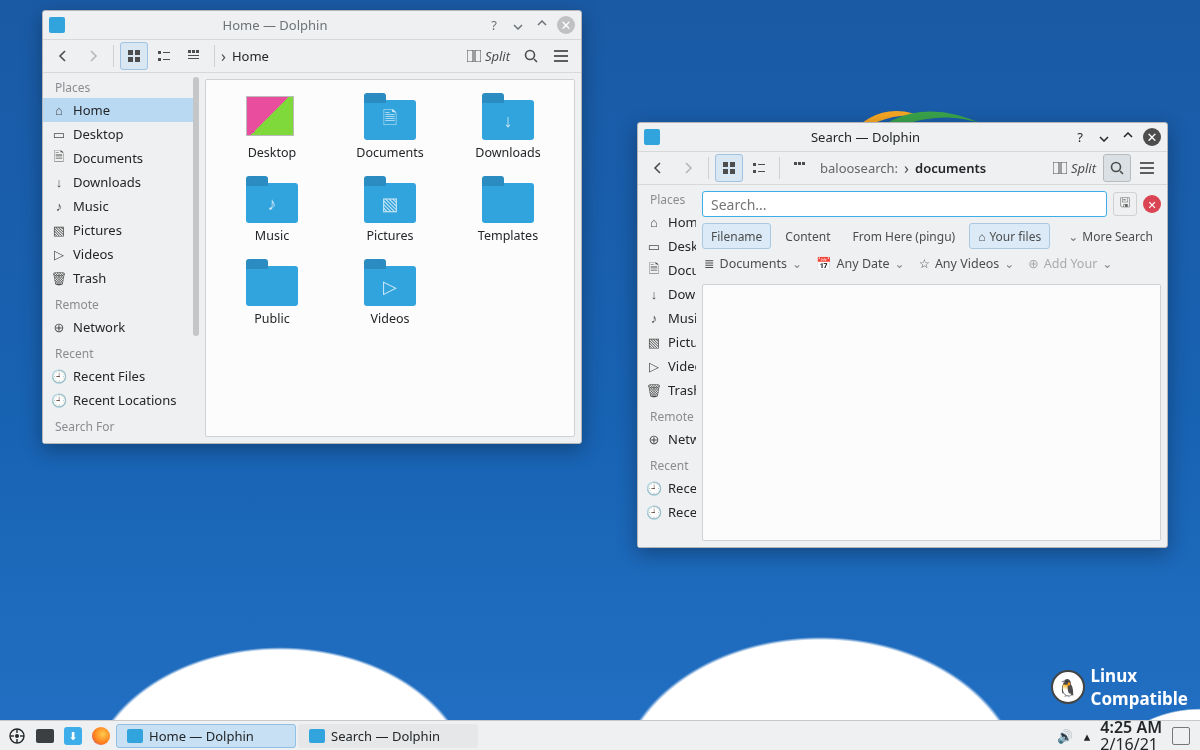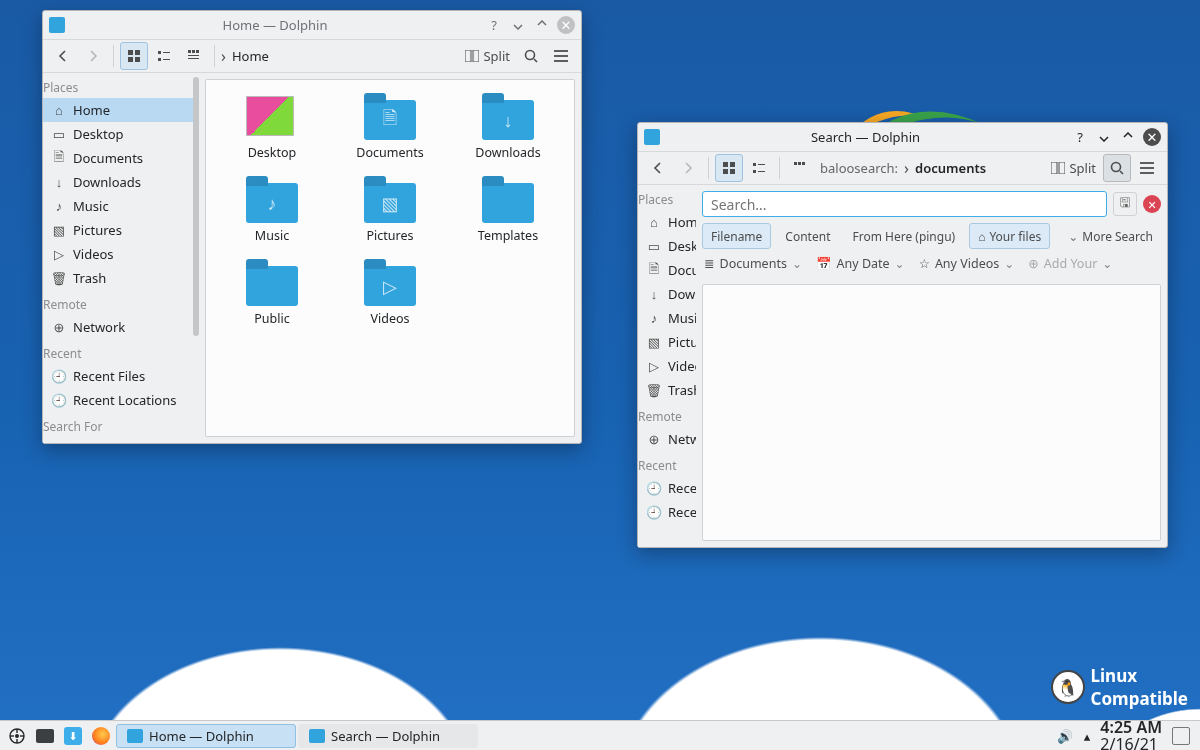--- a/index.html
+++ b/index.html
@@ -39,33 +39,33 @@
   .titlebar .wbtn { width:18px;height:18px; display:flex;align-items:center;justify-content:center; color:#6d7277; cursor:pointer; border-radius:50%;}
   .titlebar .wbtn.close{background:#bfc1c3;color:#fff;}
   .titlebar.active .wbtn{color:#232629;}
   .titlebar.active .wbtn.close{background:#4d4d4d;color:#fff;}
 
   .toolbar {
     height: 34px; display:flex; align-items:center; gap:2px; padding:0 6px;
     border-top:1px solid #d7d8da; border-bottom:1px solid #d7d8da; background:#eff0f1;
   }
   .tbtn { height:28px; min-width:28px; display:flex;align-items:center;justify-content:center;
-          border:1px solid transparent; border-radius:3px; padding:0 4px; gap:4px; color:#4d4d4d; cursor:pointer;}
+          border:1px solid transparent; border-radius:3px; padding:0 4px; gap:4px; color:#4d4d4d; cursor:pointer;font-style:italic;}
   .tbtn.active{background:#d9e7f3;border-color:#9ec2df;}
   .tbtn.hover{background:#dbe0e4;border-color:#b6babd;}
   .sep{width:1px;height:22px;background:#cfd1d3;margin:0 4px;}
   .chev::after{content:"›";color:#4d4d4d;font-size:16px;}
   .crumb{color:#232629;padding:0 4px;}
   .crumb.bold{font-weight:600;}
 
   .body{flex:1;display:flex;overflow:hidden;}
   .sidebar{width:140px;background:#eff0f1;overflow:hidden;position:relative;}
   .sidebar.w150{width:156px;}
   .sidebar .scroll{height:100%;overflow:hidden;}
-  .shdr{color:#8a8d90;font-size:12px;padding:6px 0 2px;}
+  .shdr{color:#8a8d90;font-size:12px;padding:6px 12px 2px;}
   .sitem{display:flex;align-items:center;gap:6px;padding:3px 8px;cursor:pointer;white-space:nowrap;}
   .sitem.sel{background:#b9d8f2;}
   .sitem .ico{width:16px;height:16px;display:flex;align-items:center;justify-content:center;color:#4d4d4d;flex-shrink:0;}
   .sbar-scroll{position:absolute;right:0;top:4px;width:6px;height:70%;background:#c4c6c8;border-radius:3px;}
 
   .content{flex:1;background:#fcfcfc;border:1px solid #cfd1d3;margin:6px;border-radius:2px;display:flex;flex-direction:column;overflow:hidden;}
   .filesgrid{flex:1;padding:16px 10px;display:grid;grid-template-columns:repeat(3,1fr);gap:18px 6px;align-content:start;}
   .fitem{display:flex;flex-direction:column;align-items:center;gap:4px;cursor:pointer;}
   .ficon{width:52px;height:44px;position:relative;}
   .folder{width:52px;height:40px;background:#31a3dd;border-radius:3px;position:absolute;bottom:0;}

